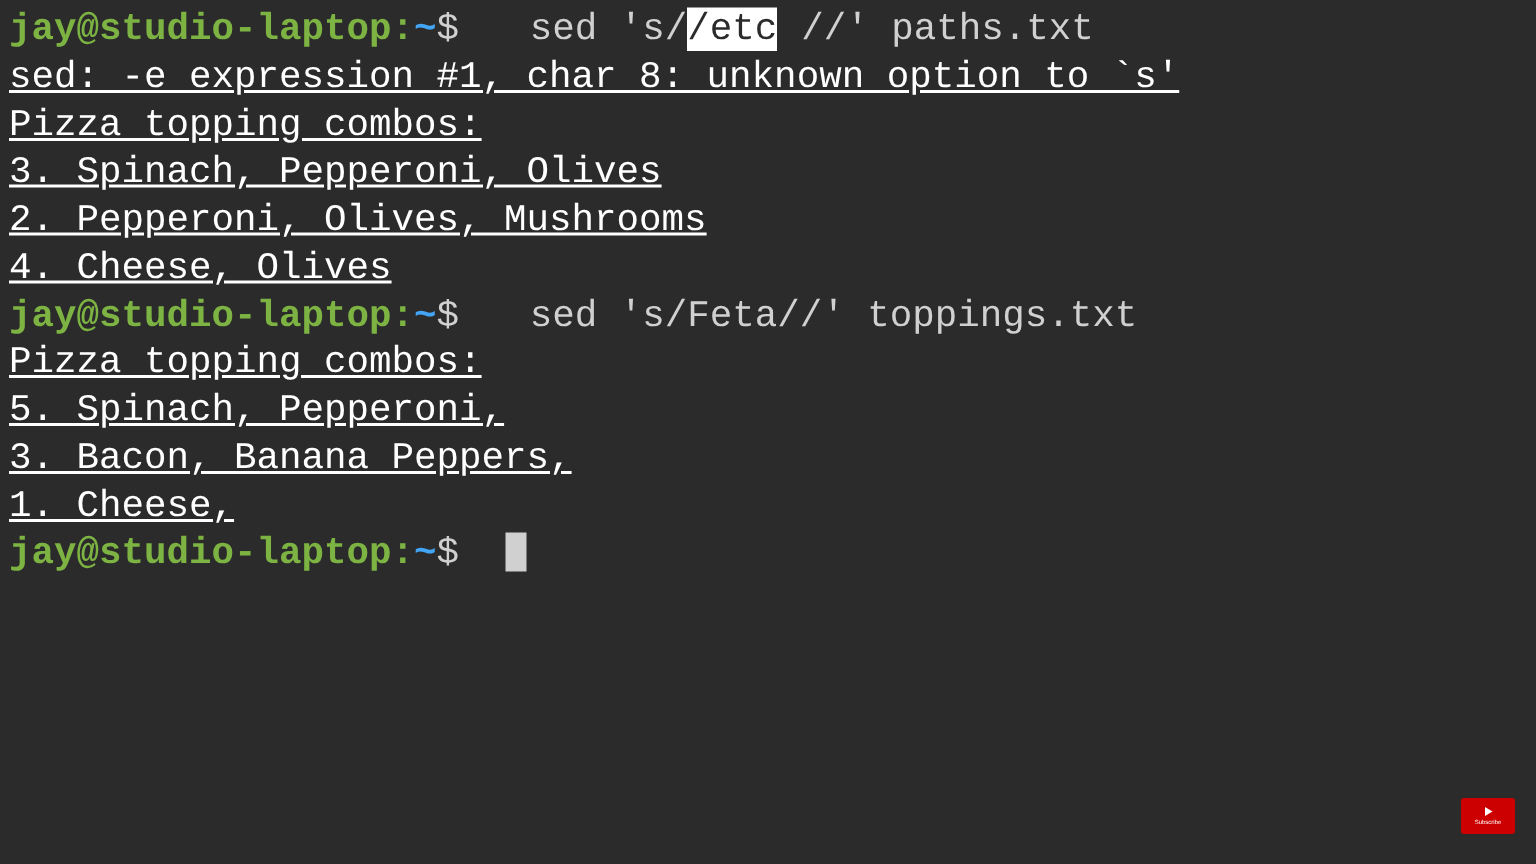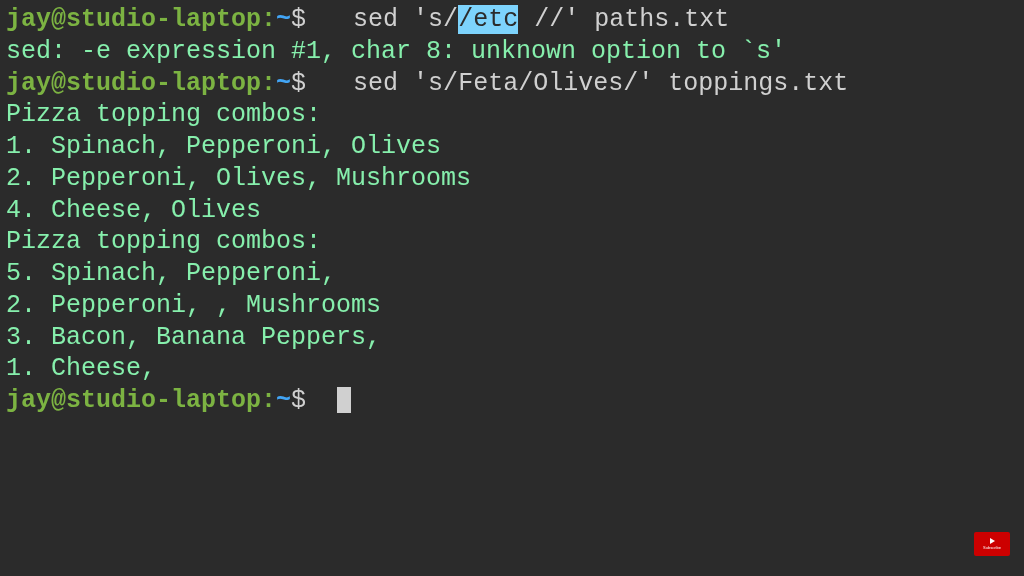--- a/index.html
+++ b/index.html
@@ -32,25 +32,26 @@
       font-weight: bold;
     }
     .dollar {
       color: #d0d0d0;
     }
     .cmd {
       color: #d0d0d0;
       margin-left: 16px;
     }
     .highlight {
-      background: #7dd3fc;
+      background: #ffffff;
       color: #2b2b2b;
     }
     .output {
-      color: #86efac;
+      color: #ffffff;
+      text-decoration: underline;
     }
     .cursor {
       display: inline-block;
       width: 14px;
       height: 26px;
       background: #d0d0d0;
       vertical-align: text-bottom;
       margin-bottom: 2px;
     }
     .subscribe-badge {
@@ -80,28 +81,27 @@
       color: white;
       font-family: Arial, sans-serif;
     }
   </style>
 </head>
 <body>
 
 <div class="terminal">
   <div class="line"><span class="user">jay@studio-laptop</span><span class="user">:</span><span class="tilde">~</span><span class="dollar">$</span><span class="cmd"> </span><span class="cmd">sed 's/</span><span class="highlight">/etc</span><span class="cmd">//' paths.txt</span></div>
   <div class="line output">sed: -e expression #1, char 8: unknown option to `s'</div>
-  <div class="line"><span class="user">jay@studio-laptop</span><span class="user">:</span><span class="tilde">~</span><span class="dollar">$</span><span class="cmd"> </span><span class="cmd">sed 's/Feta/Olives/' toppings.txt</span></div>
   <div class="line output">Pizza topping combos:</div>
-  <div class="line output">1. Spinach, Pepperoni, Olives</div>
+  <div class="line output">3. Spinach, Pepperoni, Olives</div>
   <div class="line output">2. Pepperoni, Olives, Mushrooms</div>
   <div class="line output">4. Cheese, Olives</div>
+  <div class="line"><span class="user">jay@studio-laptop</span><span class="user">:</span><span class="tilde">~</span><span class="dollar">$</span><span class="cmd"> </span><span class="cmd">sed 's/Feta//' toppings.txt</span></div>
   <div class="line output">Pizza topping combos:</div>
   <div class="line output">5. Spinach, Pepperoni,</div>
-  <div class="line output">2. Pepperoni, , Mushrooms</div>
   <div class="line output">3. Bacon, Banana Peppers,</div>
   <div class="line output">1. Cheese,</div>
   <div class="line"><span class="user">jay@studio-laptop</span><span class="user">:</span><span class="tilde">~</span><span class="dollar">$</span><span class="cmd"> </span><span class="cursor"></span></div>
 </div>
 
 <div class="subscribe-badge">
   <span class="subscribe-text">Subscribe</span>
 </div>
 
 </body></html>

